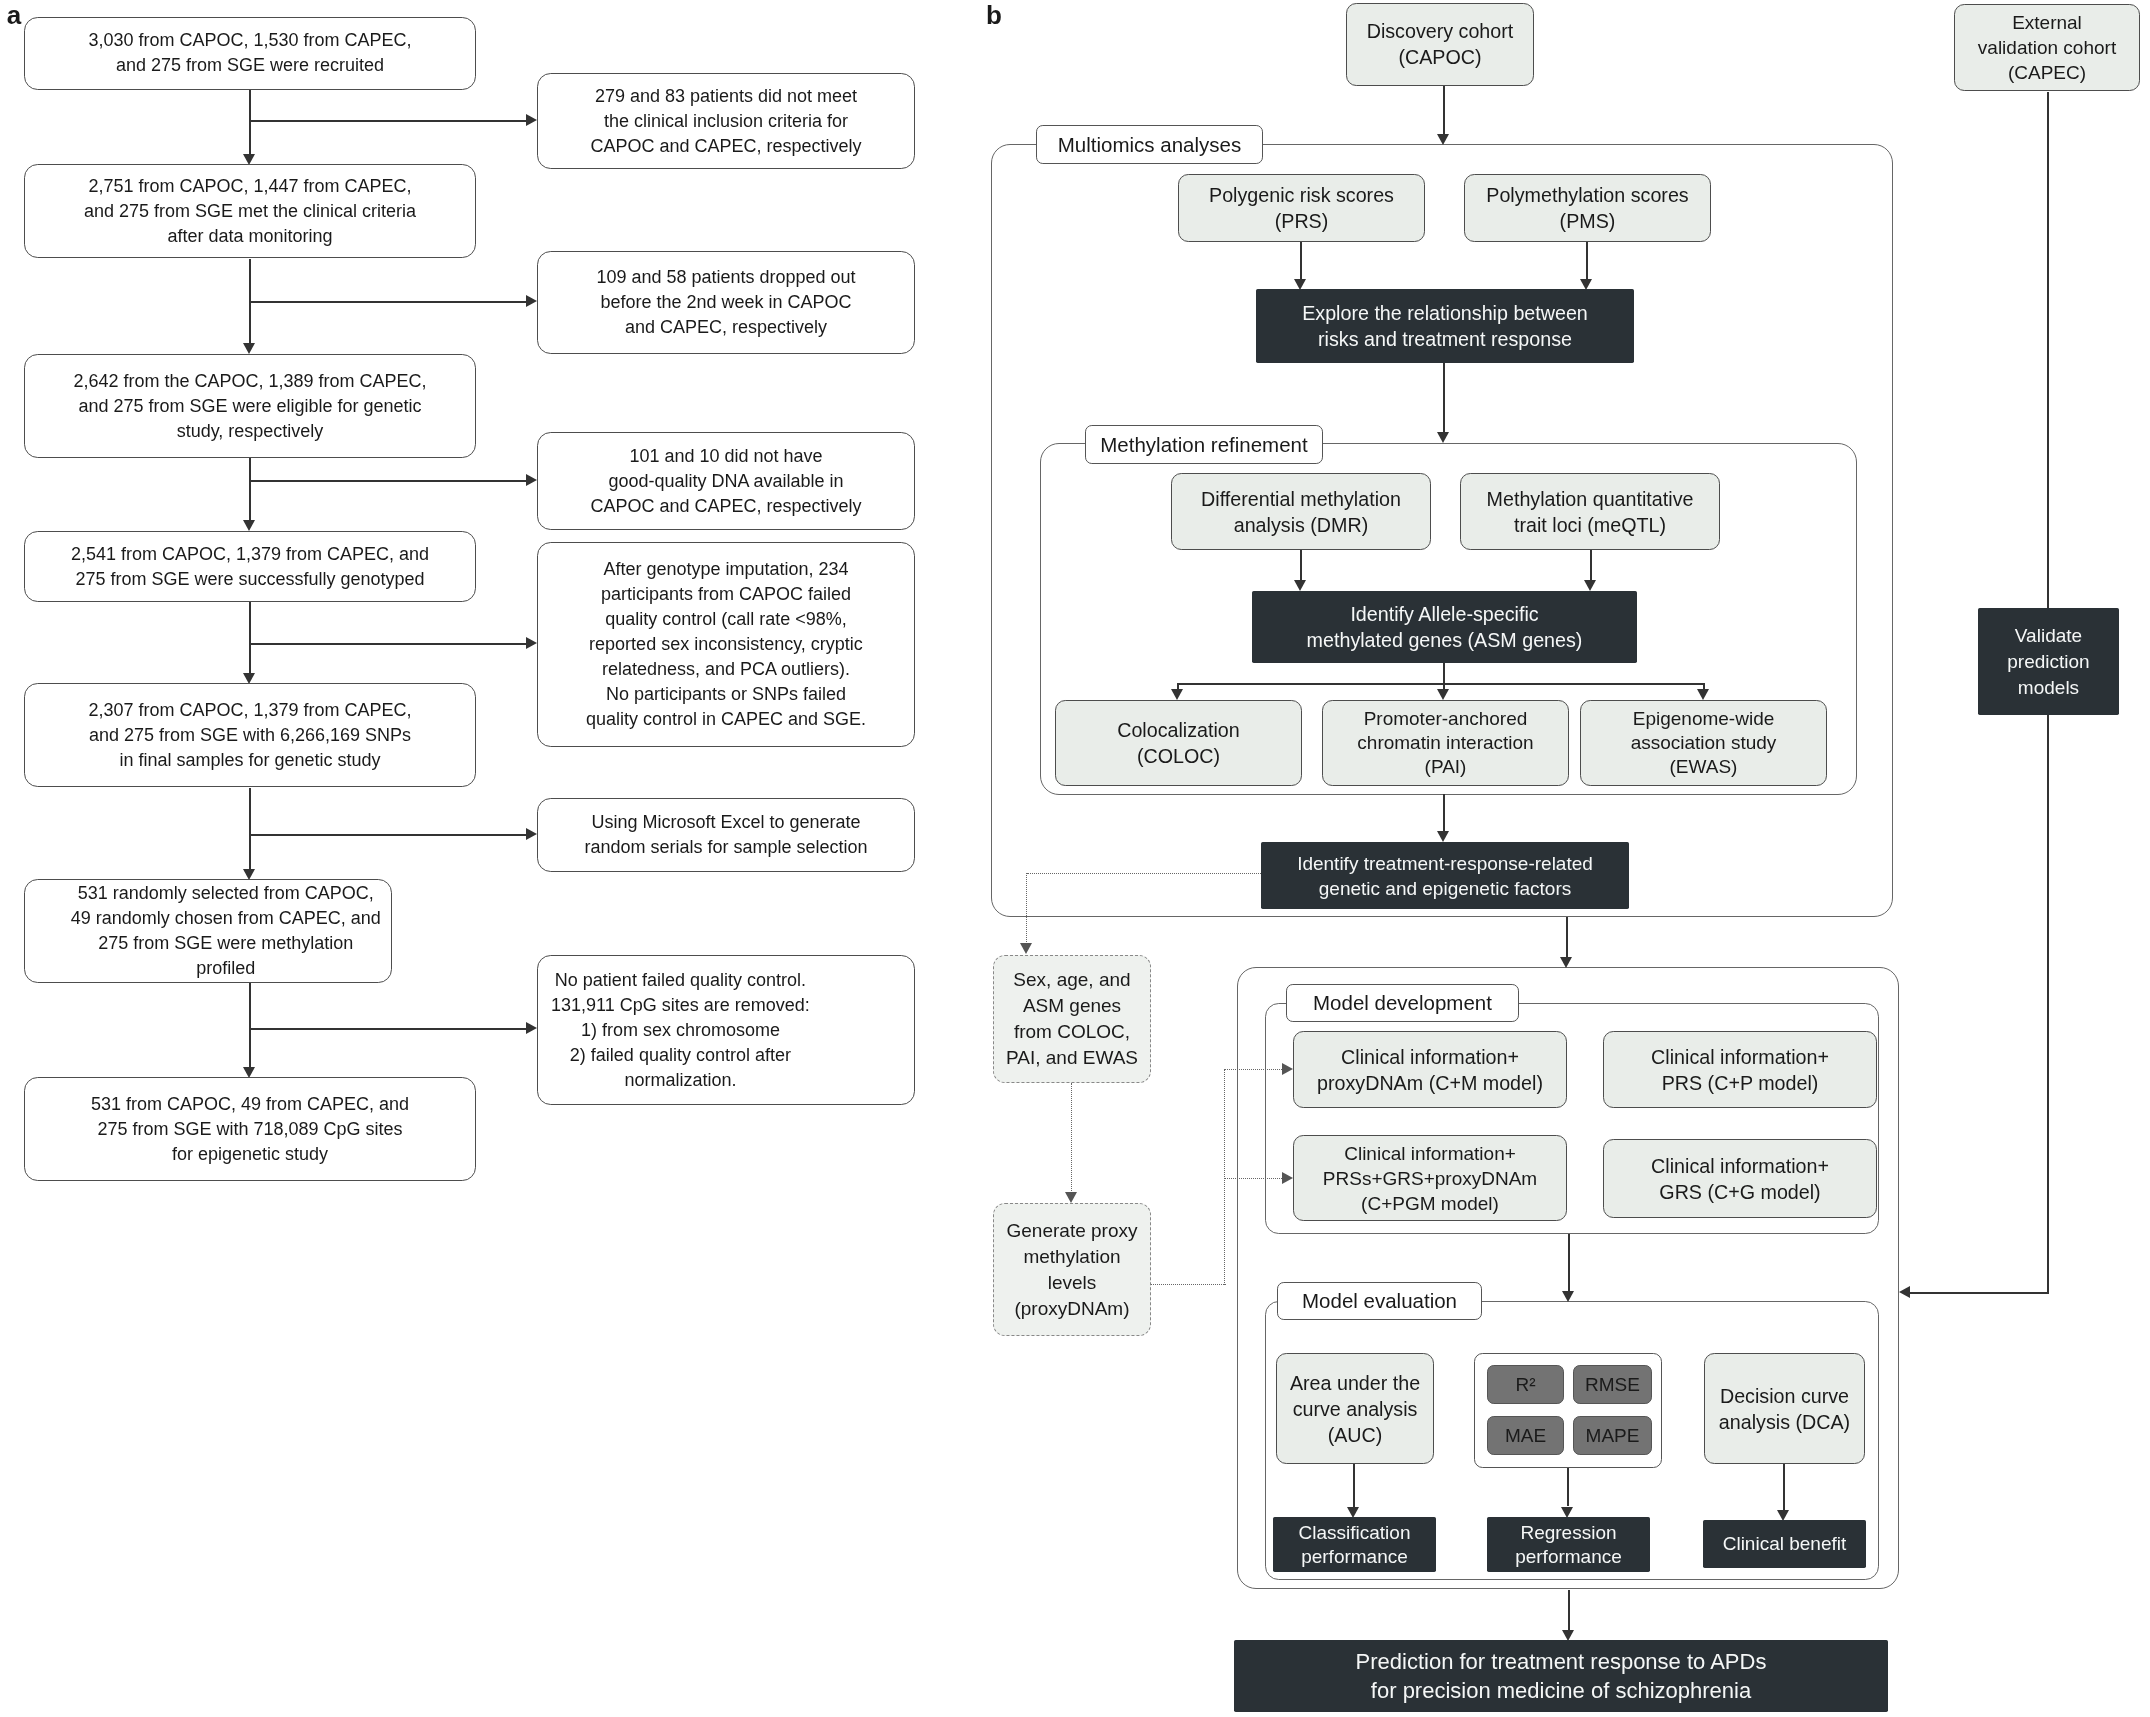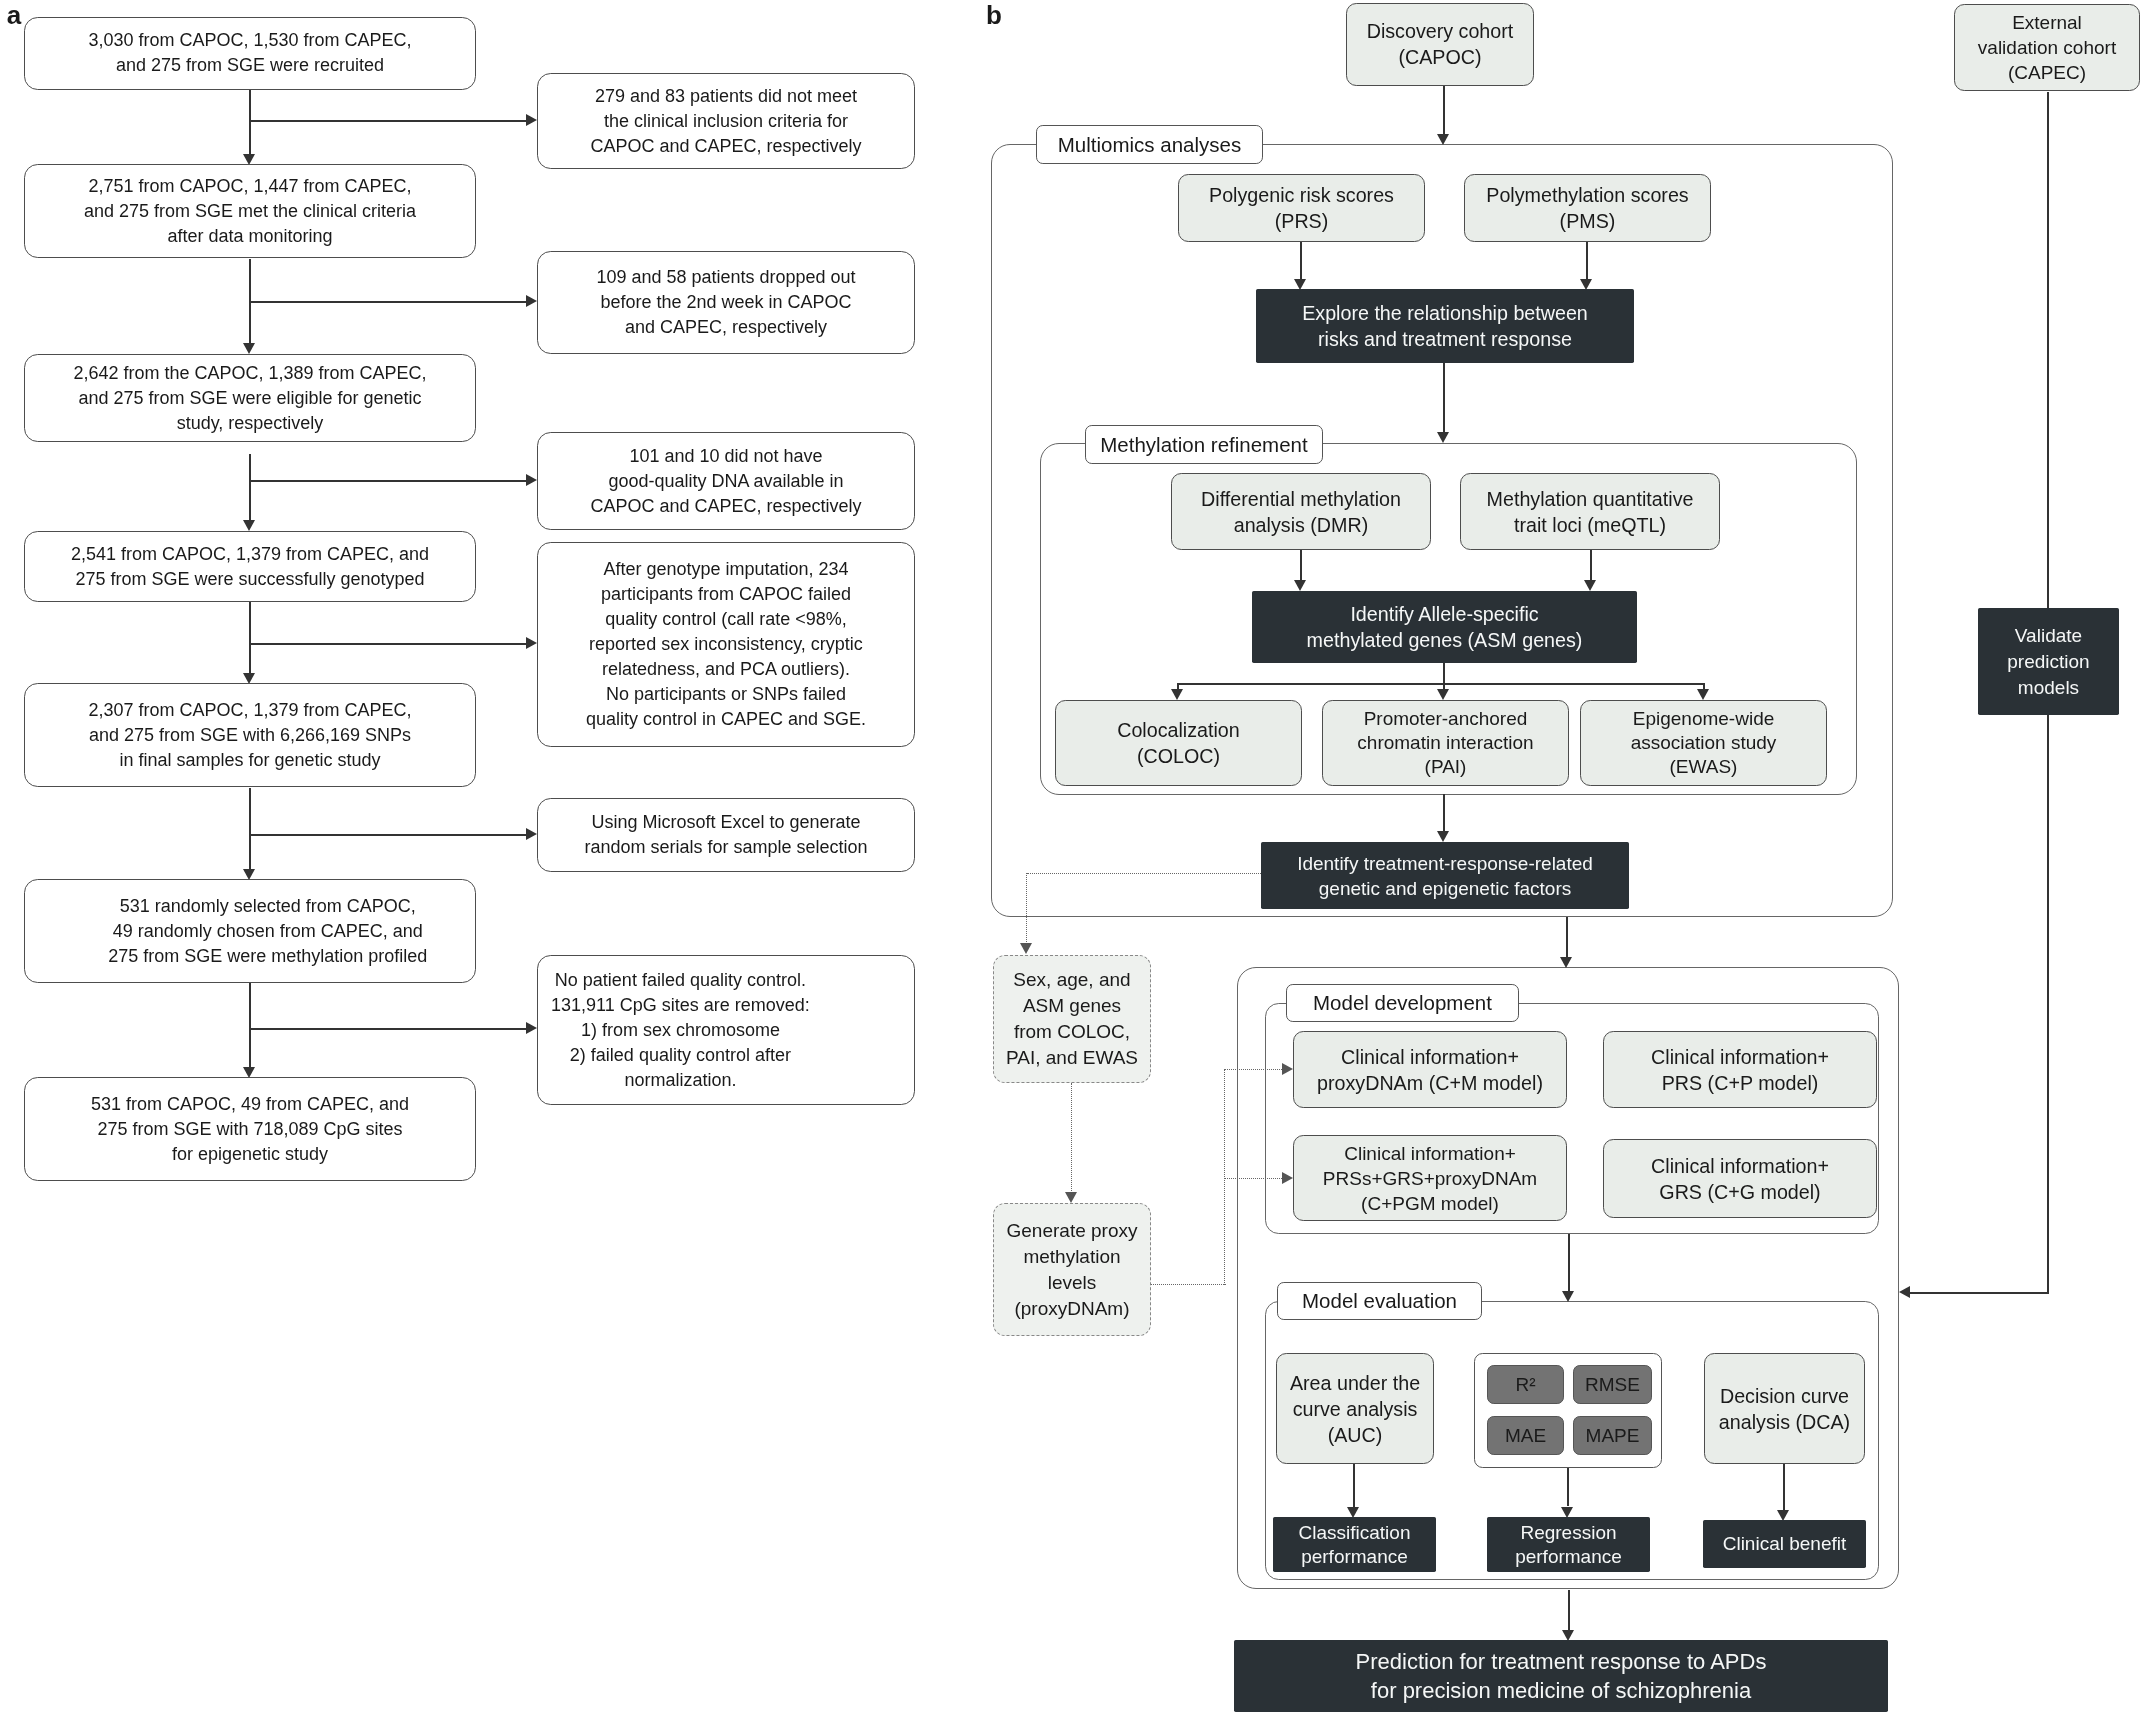--- a/index.html
+++ b/index.html
@@ -60,29 +60,29 @@
   <div class="hl" style="left:250px;top:834px;width:277px;"></div>
   <div class="ahr" style="left:526px;top:828px;"></div>
   <div class="hl" style="left:250px;top:1028px;width:277px;"></div>
   <div class="ahr" style="left:526px;top:1022px;"></div>
 
   <div class="box" style="left:24px;top:8.6px;width:452px;height:73px;margin-top:8px;">3,030 from CAPOC, 1,530 from CAPEC,
 and 275 from SGE were recruited</div>
   <div class="box" style="left:24px;top:164px;width:452px;height:94px;">2,751 from CAPOC, 1,447 from CAPEC,
 and 275 from SGE met the clinical criteria
 after data monitoring</div>
-  <div class="box" style="left:24px;top:354px;width:452px;height:88px;">2,642 from the CAPOC, 1,389 from CAPEC,
+  <div class="box" style="left:24px;top:354px;width:452px;height:104px;">2,642 from the CAPOC, 1,389 from CAPEC,
 and 275 from SGE were eligible for genetic
 study, respectively</div>
   <div class="box" style="left:24px;top:531px;width:452px;height:71px;">2,541 from CAPOC, 1,379 from CAPEC, and
 275 from SGE were successfully genotyped</div>
   <div class="box" style="left:24px;top:683px;width:452px;height:104px;">2,307 from CAPOC, 1,379 from CAPEC,
 and 275 from SGE with 6,266,169 SNPs
 in final samples for genetic study</div>
-  <div class="box" style="left:24px;top:879px;width:452px;height:104px;padding-left:44px;">531 randomly selected from CAPOC,
+  <div class="box" style="left:24px;top:879px;width:368px;height:104px;padding-left:44px;">531 randomly selected from CAPOC,
 49 randomly chosen from CAPEC, and
 275 from SGE were methylation profiled</div>
   <div class="box" style="left:24px;top:1077px;width:452px;height:104px;">531 from CAPOC, 49 from CAPEC, and
 275 from SGE with 718,089 CpG sites
 for epigenetic study</div>
 
   <div class="box" style="left:537px;top:73px;width:378px;height:96px;">279 and 83 patients did not meet
 the clinical inclusion criteria for
 CAPOC and CAPEC, respectively</div>
   <div class="box" style="left:537px;top:251px;width:378px;height:103px;">109 and 58 patients dropped out

